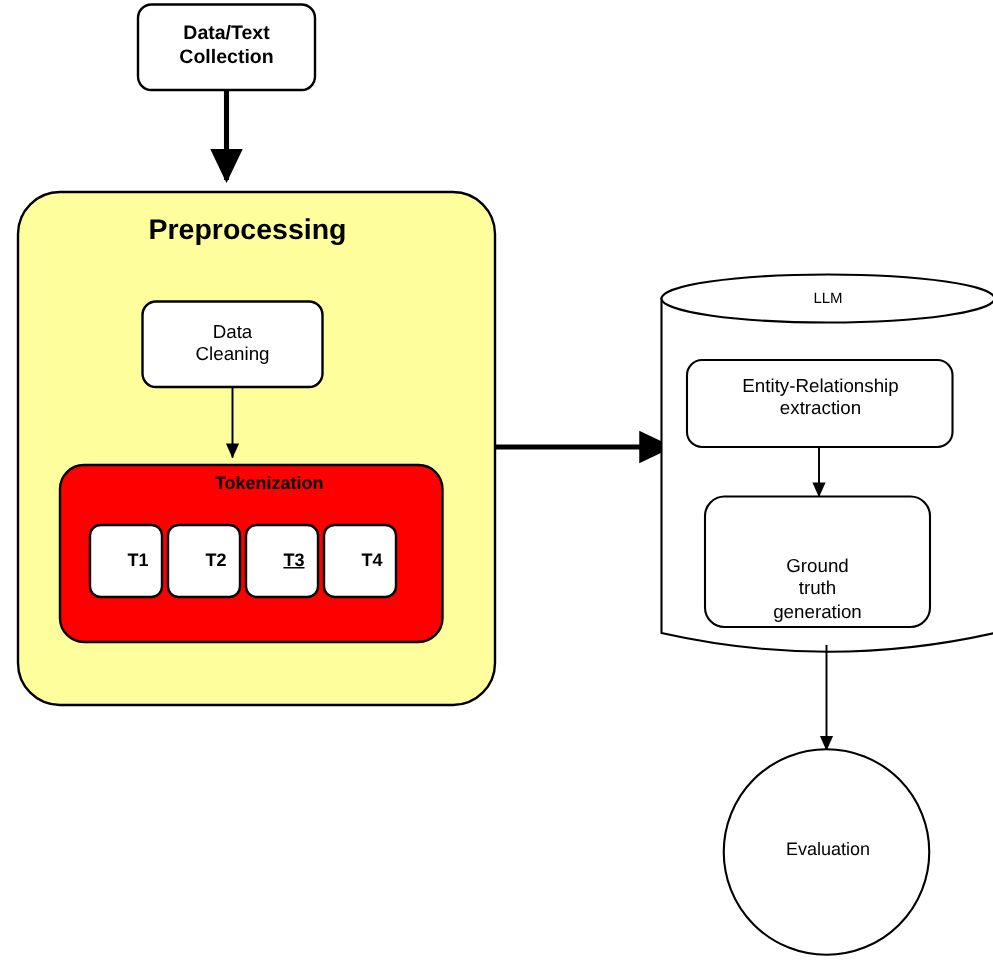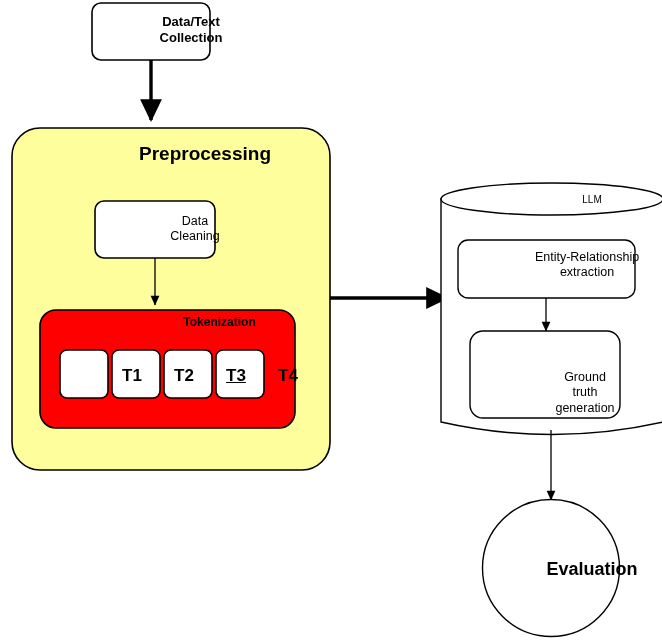--- a/index.html
+++ b/index.html
@@ -23,62 +23,61 @@
     height: 642px;
   }
   .node-label {
     position: absolute;
     text-align: center;
     color: #000000;
     line-height: 1.22;
     white-space: pre-line;
     pointer-events: none;
     font-family: "Liberation Sans", sans-serif;
-    margin-left: 40px;
   }
   
   #lbl-data-text {
     left: 92px; top: 14px; width: 118px;
     font-size: 13px; font-weight: bold;
   }
   #lbl-preprocessing {
     left: 60px; top: 142px; width: 210px;
     font-size: 19px; font-weight: bold;
   }
   #lbl-data-cleaning {
     left: 96px; top: 214px; width: 118px;
     font-size: 12.5px;
   }
   #lbl-tokenization {
     left: 72px; top: 315px; width: 215px;
     font-size: 12px; font-weight: bold;
   }
   .tok-label {
     top: 366px; width: 64px;
-    font-size: 17px; font-weight: bold;
+    font-size: 12px; font-weight: bold;
   }
   #lbl-t1 { left: 60px; }
   #lbl-t2 { left: 112px; }
   #lbl-t3 { left: 164px; text-decoration: underline; }
   #lbl-t4 { left: 216px; }
   #lbl-llm {
     left: 490px; top: 194px; width: 124px;
     font-size: 10px;
   }
   #lbl-entity {
     left: 462px; top: 250px; width: 170px;
     font-size: 12.5px;
   }
   #lbl-ground {
     left: 476px; top: 370px; width: 138px;
     font-size: 12.5px;
   }
   #lbl-evaluation {
     left: 487px; top: 559px; width: 130px;
-    font-size: 18px; font-weight: bold;
+    font-size: 12px; font-weight: normal;
   }
 </style>
 </head>
 <body>
 
 <svg id="canvas" viewBox="0 0 662 642" xmlns="http://www.w3.org/2000/svg">
   <defs>
     <marker id="arrowThick" viewBox="0 0 12 12" refX="10.5" refY="6" markerWidth="7" markerHeight="7" orient="auto-start-reverse">
       <path d="M0,0.5 L11.5,6 L0,11.5 z" fill="#000000"></path>
     </marker>

